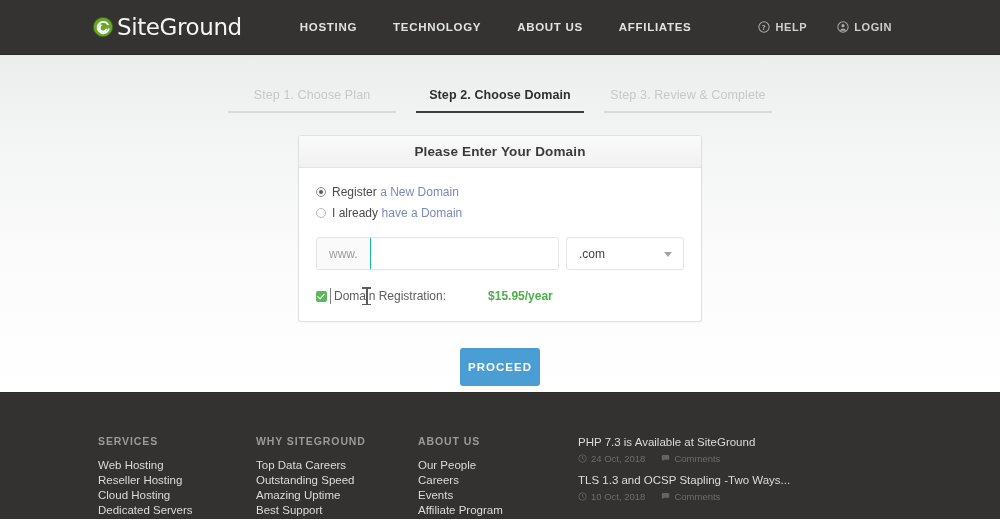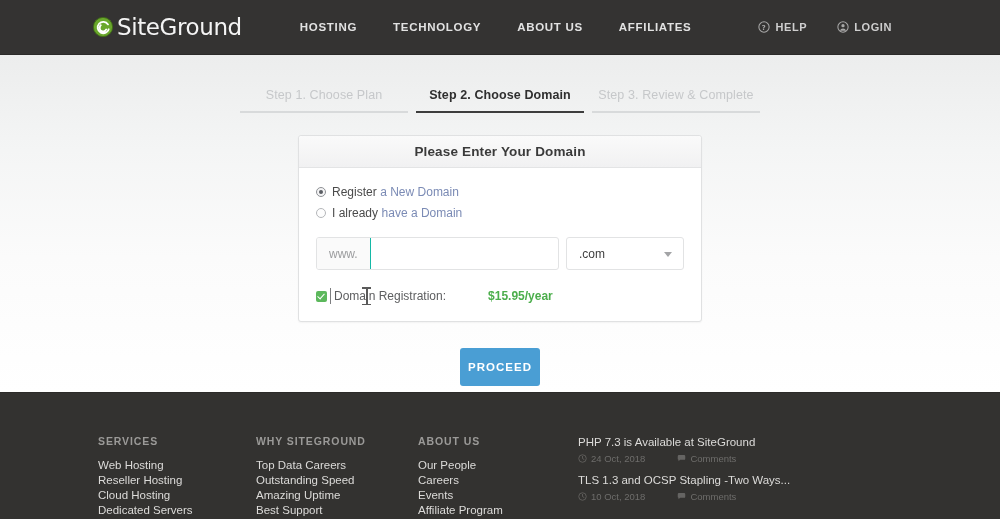--- a/index.html
+++ b/index.html
@@ -103,21 +103,21 @@
     position: relative;
     height: 337px;
     background: linear-gradient(180deg, #eceded 0%, #f4f5f5 28%, #fbfbfb 60%, #ffffff 100%);
   }
 
   
   .steps {
     display: flex;
     justify-content: center;
     padding-top: 33px;
-    gap: 0px;
+    gap: 12px;
   }
 
   .step {
     width: 168px;
     text-align: center;
     padding-bottom: 9px;
     font-size: 12.5px;
     letter-spacing: 0.1px;
     cursor: pointer;
     white-space: nowrap;
@@ -416,21 +416,21 @@
     color: #dcdbd9;
     text-decoration: none;
     line-height: 15px;
     white-space: nowrap;
     cursor: pointer;
   }
 
   .blog-meta {
     display: flex;
     align-items: center;
-    gap: 32px;
+    gap: 16px;
     margin-top: 3px;
   }
   .meta-bit {
     display: flex;
     align-items: center;
     gap: 4px;
     font-size: 9.5px;
     color: #6e6d6b;
     white-space: nowrap;
   }

